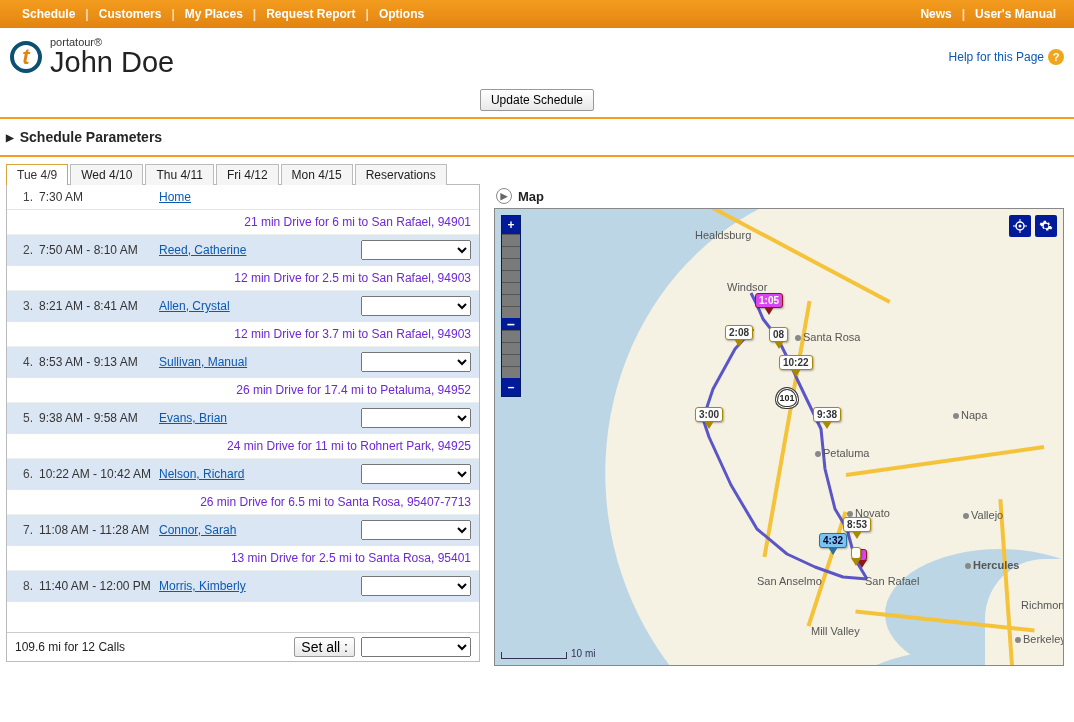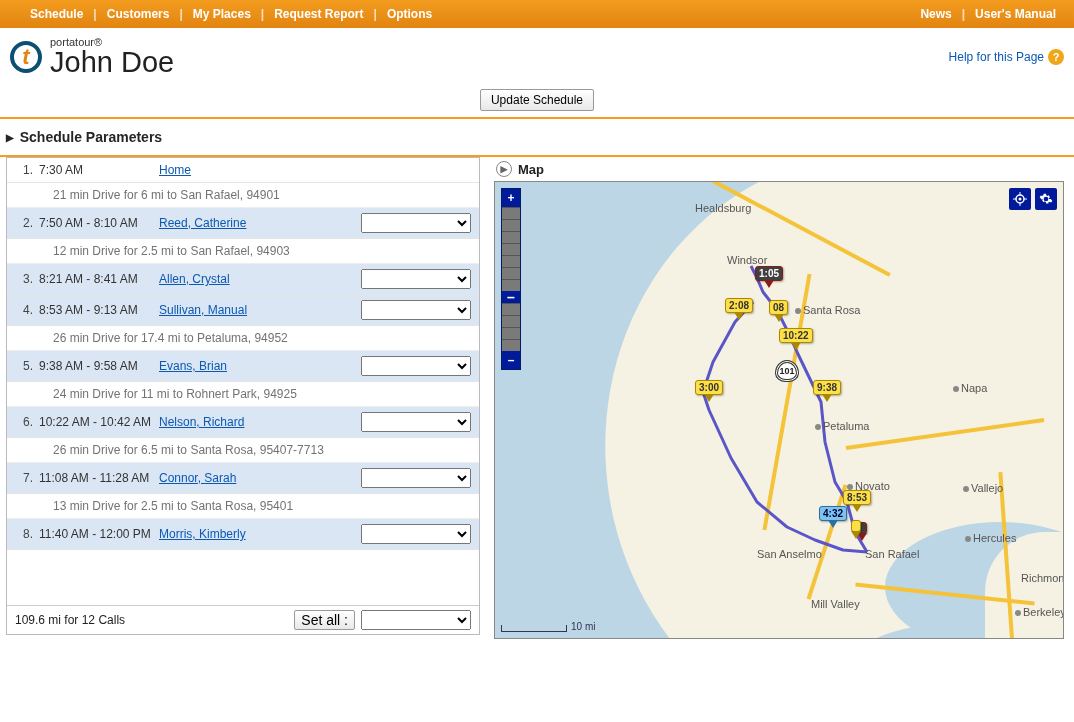--- a/index.html
+++ b/index.html
@@ -14,21 +14,21 @@
   .topnav {
     background: #e18a15;
     background: linear-gradient(#f39c1f, #e28410);
     color: #fff;
     height: 28px;
     display: flex;
     align-items: center;
     font-weight: bold;
     font-size: 12px;
   }
-  .topnav .nav-left { display: flex; align-items: center; padding-left: 20px; }
+  .topnav .nav-left { display: flex; align-items: center; padding-left: 12px; }
   .topnav .nav-right { margin-left: auto; display: flex; align-items: center; padding-right: 8px; }
   .topnav .nav-item { padding: 0 10px; cursor: pointer; }
   .topnav .sep { color: #fff; opacity: .7; }
 
   
   .header {
     display: flex;
     align-items: center;
     padding: 8px 10px 4px 10px;
   }
@@ -81,21 +81,21 @@
     flex:1; overflow-y: scroll; overflow-x: hidden;
     scrollbar-width: auto;
   }
   .row { display:flex; align-items:center; padding:5px 8px; border-bottom:1px solid #e5e5e5; }
   .row .idx { width: 18px; text-align:right; color:#444; margin-right:6px;}
   .row .time { width: 120px; color:#333;}
   .row .name { color:#0b59b3; text-decoration: underline; cursor:pointer; }
   .row.call { background:#dbe6f4; }
   .row .sel { margin-left:auto; }
   .row .sel select { width:110px; height:20px; font-size:12px; }
-  .drive { padding: 5px 8px 5px 46px; color:#737373; border-bottom:1px solid #eee; }
+  .drive { padding: 5px 8px 5px 46px; color:#6d28d9; border-bottom:1px solid #eee;text-align:right; }
   
   .sched-footer {
     border-top:1px solid #ccc; padding:4px 8px; display:flex; align-items:center; gap:6px;
   }
   .sched-footer .summary { margin-right:auto; }
   .sched-footer select { width:110px; height:20px; }
 
   
   .map-heading { display:flex; align-items:center; gap:6px; padding:4px 0 4px 2px; font-weight:bold; font-size:13px; }
   .play { display:inline-flex; width:14px; height:14px; border:1px solid #888; border-radius:50%; align-items:center; justify-content:center; font-size:9px; color:#666; }
@@ -103,23 +103,23 @@
   .land { position:absolute; background:#f5f2e3; }
   .land.main { left:110px; top:-40px; width:700px; height:600px; transform: rotate(-8deg); border-radius: 40% 0 0 40% / 50% 0 0 50%; }
   .water-patch { position:absolute; background:#bcd6e6; border-radius:50%; }
 
   .city { position:absolute; color:#555; font-size:11px; white-space:nowrap; }
   .city .dot { display:inline-block; width:6px; height:6px; border-radius:50%; background:#888; margin-right:2px; vertical-align:middle;}
 
   .marker { position:absolute; display:flex; flex-direction:column; align-items:center; }
   .marker .bubble {
     border-radius:3px; padding:1px 3px; font-size:10px; font-weight:bold;
-    border:1px solid #aa8800; background:#fde047; color:#333; box-shadow: 1px 1px 2px rgba(0,0,0,.3);
-  }
-  .marker .bubble.red { background:#404040; border-color:#8a1a1a; color:#fff;}
+    border:1px solid #aa8800; background:#ffffff; color:#333; box-shadow: 1px 1px 2px rgba(0,0,0,.3);
+  }
+  .marker .bubble.red { background:#d946ef; border-color:#8a1a1a; color:#fff;}
   .marker .bubble.blue { background:#7cc3ef; border-color:#2b6f9e; color:#003;}
   .marker .tail { width:0; height:0; border-left:5px solid transparent; border-right:5px solid transparent; border-top:8px solid #aa8800; margin-top:-1px;}
   .marker .tail.red { border-top-color:#8a1a1a; }
   .marker .tail.blue { border-top-color:#2b6f9e; }
 
   .zoom {
     position:absolute; left:6px; top:6px; width:18px; background:#666;
     display:flex; flex-direction:column; border:1px solid #001a66;
   }
   .zoom .z-btn { height:18px; background:#001a99; color:#fff; display:flex; align-items:center; justify-content:center; font-weight:bold; cursor:pointer;}
@@ -185,20 +185,28 @@
 <div class="orange-rule"></div>
 
 <div class="section">
   <span class="tri">▶</span>
   <span>Schedule Parameters</span>
 </div>
 <div class="orange-rule"></div>
 
 <div class="outer">
 
+  <div class="tabs">
+    <div class="tab active">Tue 4/9</div>
+    <div class="tab">Wed 4/10</div>
+    <div class="tab">Thu 4/11</div>
+    <div class="tab">Fri 4/12</div>
+    <div class="tab">Mon 4/15</div>
+    <div class="tab">Reservations</div>
+  </div>
 
   <div class="two-col">
 
     <div class="schedule-pane">
       <div class="list-scroll" id="sched-list">
           <div class="row">
             <span class="idx">1.</span>
             <span class="time">7:30 AM</span>
             <a class="name linklike">Home</a>
           </div>
@@ -209,20 +217,21 @@
             <a class="name linklike">Reed, Catherine</a>
             <span class="sel"><select><option></option></select></span>
           </div>
           <div class="drive">12 min Drive for 2.5 mi to San Rafael, 94903</div>
           <div class="row call">
             <span class="idx">3.</span>
             <span class="time">8:21 AM - 8:41 AM</span>
             <a class="name linklike">Allen, Crystal</a>
             <span class="sel"><select><option></option></select></span>
           </div>
+          <div class="drive">12 min Drive for 3.7 mi to San Rafael, 94903</div>
           <div class="row call">
             <span class="idx">4.</span>
             <span class="time">8:53 AM - 9:13 AM</span>
             <a class="name linklike">Sullivan, Manual</a>
             <span class="sel"><select><option></option></select></span>
           </div>
           <div class="drive">26 min Drive for 17.4 mi to Petaluma, 94952</div>
           <div class="row call">
             <span class="idx">5.</span>
             <span class="time">9:38 AM - 9:58 AM</span>
@@ -323,21 +332,21 @@
           <div class="bar"></div>
           <span>10 mi</span>
         </div>
       <div class="city" style="left: 200px; top: 20px;">Healdsburg</div>
           <div class="city" style="left: 232px; top: 72px;">Windsor</div>
           <div class="city" style="left: 300px; top: 122px;"><span class="dot"></span>Santa Rosa</div>
           <div class="city" style="left: 458px; top: 200px;"><span class="dot"></span>Napa</div>
           <div class="city" style="left: 320px; top: 238px;"><span class="dot"></span>Petaluma</div>
           <div class="city" style="left: 352px; top: 298px;"><span class="dot"></span>Novato</div>
           <div class="city" style="left: 468px; top: 300px;"><span class="dot"></span>Vallejo</div>
-          <div class="city" style="left: 470px; top: 350px;"><span class="dot"></span>Hercules</div>
+          <div class="city" style="left: 470px; top: 350px; font-weight: bold;"><span class="dot"></span>Hercules</div>
           <div class="city" style="left: 262px; top: 366px;">San Anselmo</div>
           <div class="city" style="left: 370px; top: 366px;">San Rafael</div>
           <div class="city" style="left: 526px; top: 390px;">Richmond</div>
           <div class="city" style="left: 316px; top: 416px;">Mill Valley</div>
           <div class="city" style="left: 520px; top: 424px;"><span class="dot"></span>Berkeley</div>
           <div class="city" style="left: 542px; top: 456px;">Oakl</div>
           <div class="marker" style="left: 260px; top: 84px;">
             <div class="bubble red" style="">1:05</div>
             <div class="tail red"></div>
           </div>

